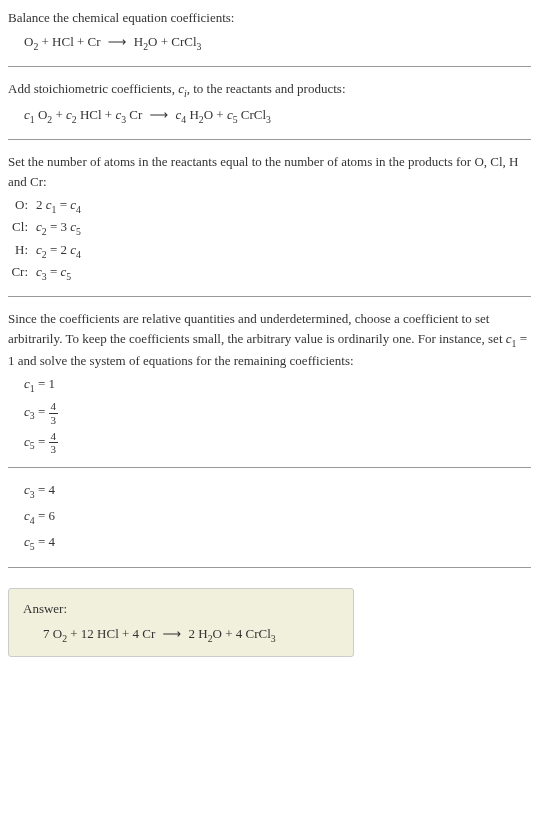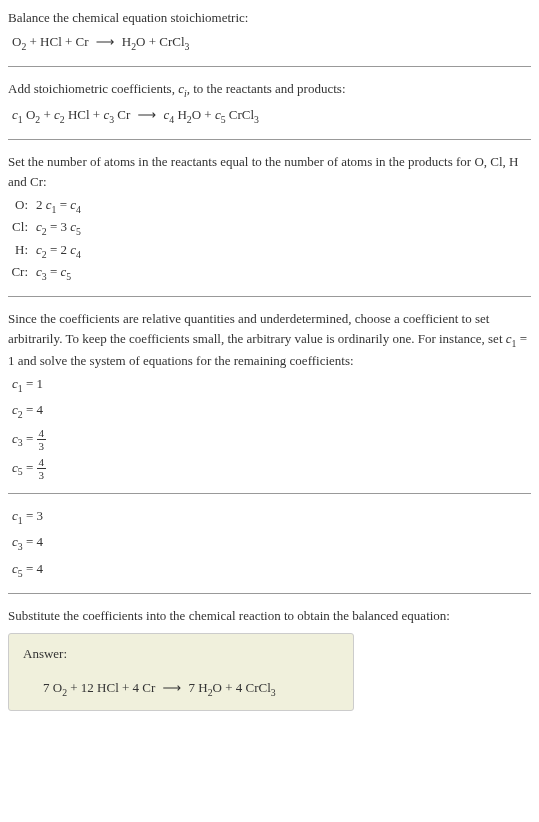--- a/index.html
+++ b/index.html
@@ -25,21 +25,21 @@
       margin: 12px 0;
     }
     .sub {
       font-size: 0.75em;
       vertical-align: sub;
     }
     .italic {
       font-style: italic;
     }
     .equation {
-      margin: 4px 4px;
+      margin: 4px 16px;
     }
     .atom-table {
       margin: 4px 0;
     }
     .atom-row {
       display: flex;
     }
     .atom-label {
       width: 28px;
       text-align: right;
@@ -64,35 +64,35 @@
     .answer-box {
       background: #f0f0dc;
       border: 1px solid #ccc;
       border-radius: 3px;
       padding: 10px 14px;
       margin-top: 8px;
       display: inline-block;
       min-width: 346px;
     }
     .answer-label {
-      margin-bottom: 14px;
+      margin-bottom: 6px;
     }
     .answer-eq {
       padding-left: 20px;
     }
     .arrow {
       display: inline-block;
       padding: 0 4px;
     }
   </style>
 </head>
 <body>
 
 <div class="section">
-  <div>Balance the chemical equation stoichiometric:</div>
+  <div>Balance the chemical equation coefficients:</div>
   <div class="equation">
     <span>O</span><span class="sub">2</span><span> + HCl + Cr </span><span class="arrow">⟶</span><span> H</span><span class="sub">2</span><span>O + CrCl</span><span class="sub">3</span>
   </div>
 </div>
 
 <hr class="hr">
 
 <div class="section">
   <div>
     <span>Add stoichiometric coefficients, </span><span class="italic">c</span><span class="sub italic">i</span><span>, to the reactants and products:</span>
@@ -127,39 +127,37 @@
 </div>
 
 <hr class="hr">
 
 <div class="section">
   <div>
     <span>Since the coefficients are relative quantities and underdetermined, choose a coefficient to set arbitrarily. To keep the coefficients small, the arbitrary value is ordinarily one. For instance, set </span><span class="italic">c</span><span class="sub">1</span><span> = 1 and solve the system of equations for the remaining coefficients:</span>
   </div>
   <div id="step3-vals">
       <div class="equation"><span class="italic">c</span><span class="sub">1</span> = 1</div>
-      <div class="equation"><span class="italic">c</span><span class="sub">2</span> = 4</div>
       <div class="equation"><span class="italic">c</span><span class="sub">3</span> = <span class="frac"><span class="num">4</span><span class="den">3</span></span></div>
       <div class="equation"><span class="italic">c</span><span class="sub">5</span> = <span class="frac"><span class="num">4</span><span class="den">3</span></span></div>
     </div>
 </div>
 
 <hr class="hr">
 
 <div class="section">
   <div id="step4-vals">
-      <div class="equation"><span class="italic">c</span><span class="sub">1</span> = 3</div>
       <div class="equation"><span class="italic">c</span><span class="sub">3</span> = 4</div>
+      <div class="equation"><span class="italic">c</span><span class="sub">4</span> = 6</div>
       <div class="equation"><span class="italic">c</span><span class="sub">5</span> = 4</div>
     </div>
 </div>
 
 <hr class="hr">
 
 <div class="section">
-  <div>Substitute the coefficients into the chemical reaction to obtain the balanced equation:</div>
   <div class="answer-box">
     <div class="answer-label">Answer:</div>
     <div class="answer-eq">
-      <span>7 O</span><span class="sub">2</span><span> + 12 HCl + 4 Cr </span><span class="arrow">⟶</span><span> 7 H</span><span class="sub">2</span><span>O + 4 CrCl</span><span class="sub">3</span>
+      <span>7 O</span><span class="sub">2</span><span> + 12 HCl + 4 Cr </span><span class="arrow">⟶</span><span> 2 H</span><span class="sub">2</span><span>O + 4 CrCl</span><span class="sub">3</span>
     </div>
   </div>
 </div>
 
 </body></html>

